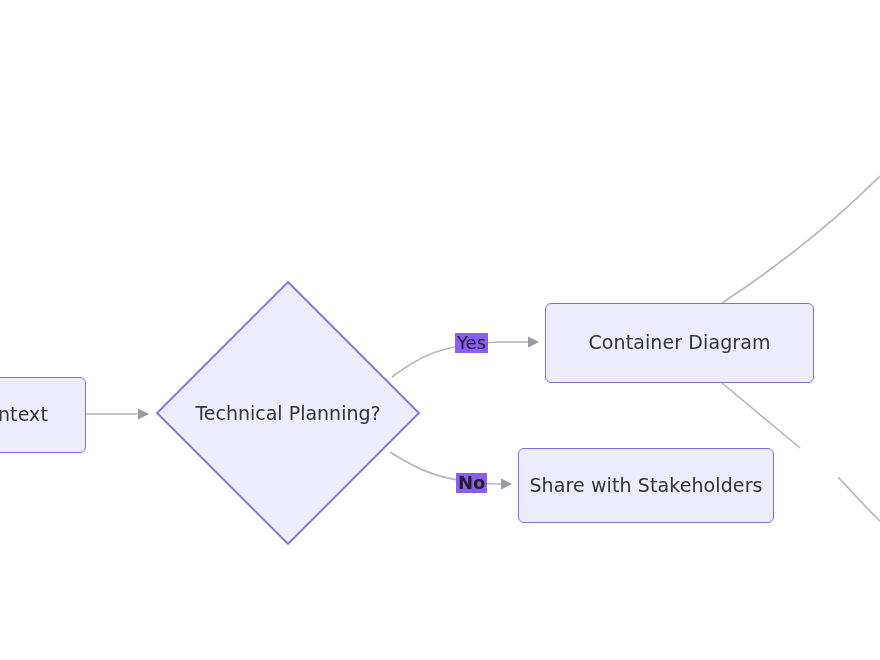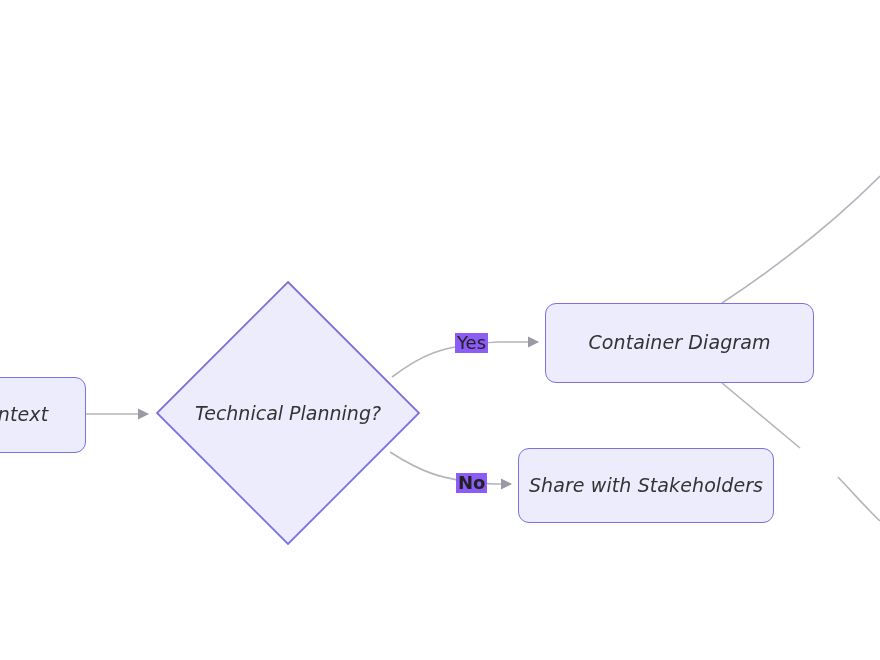--- a/index.html
+++ b/index.html
@@ -30,22 +30,21 @@
   .node {
     position: absolute;
     box-sizing: border-box;
     display: flex;
     align-items: center;
     justify-content: center;
   }
   .node-rect {
     background: #ececfc;
     border: 1.6px solid #7a72e0;
-    border-radius: 11px;
-    font-style: italic;
+    border-radius: 6px;
   }
   .node-label {
     color: #333333;
     font-size: 19px;
     line-height: 1.15;
     letter-spacing: 0.1px;
     white-space: nowrap;
     text-align: center;
   }
   .diamond-wrap {
@@ -61,21 +60,20 @@
     left: 0;
     top: 0;
     width: 100%;
     height: 100%;
     display: flex;
     align-items: center;
     justify-content: center;
     color: #333333;
     font-size: 19px;
     white-space: nowrap;
-    font-style: italic;
   }
   .edge-label {
     position: absolute;
     color: #222222;
     font-size: 18px;
     background: #8b5cf6;
     padding: 0 2px;
     white-space: nowrap;
     line-height: 1.1;
   }

